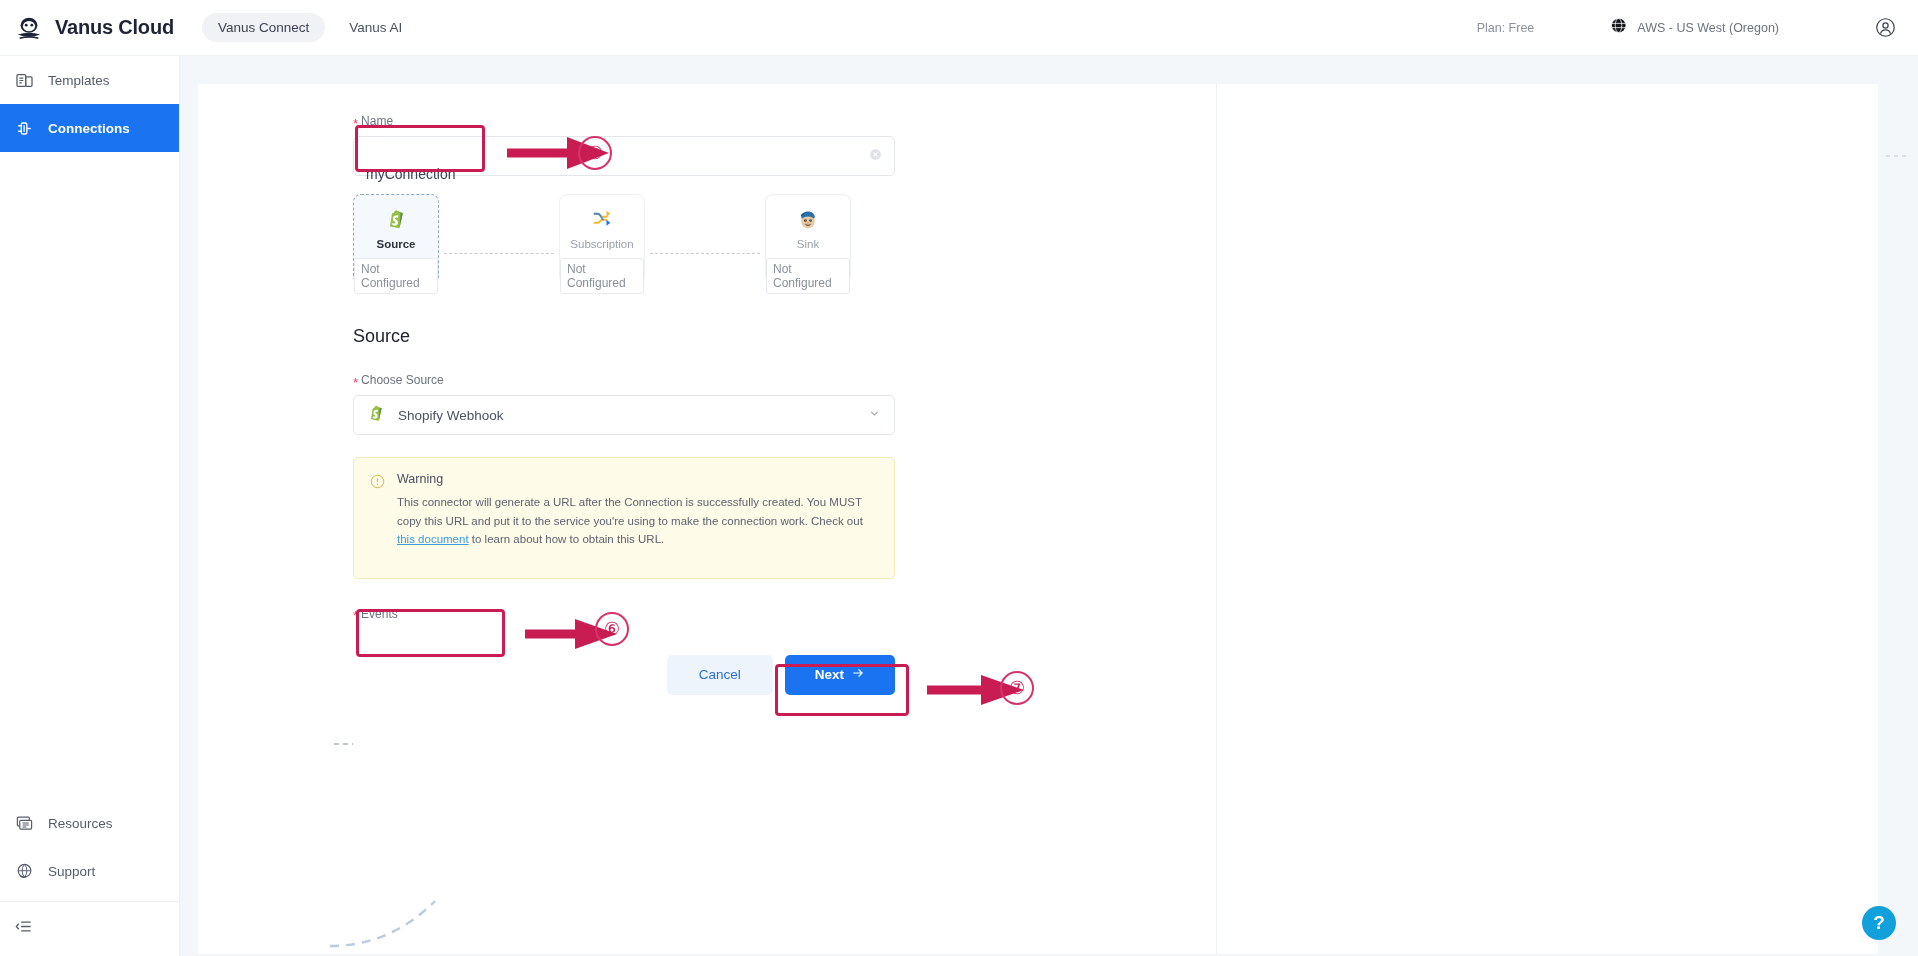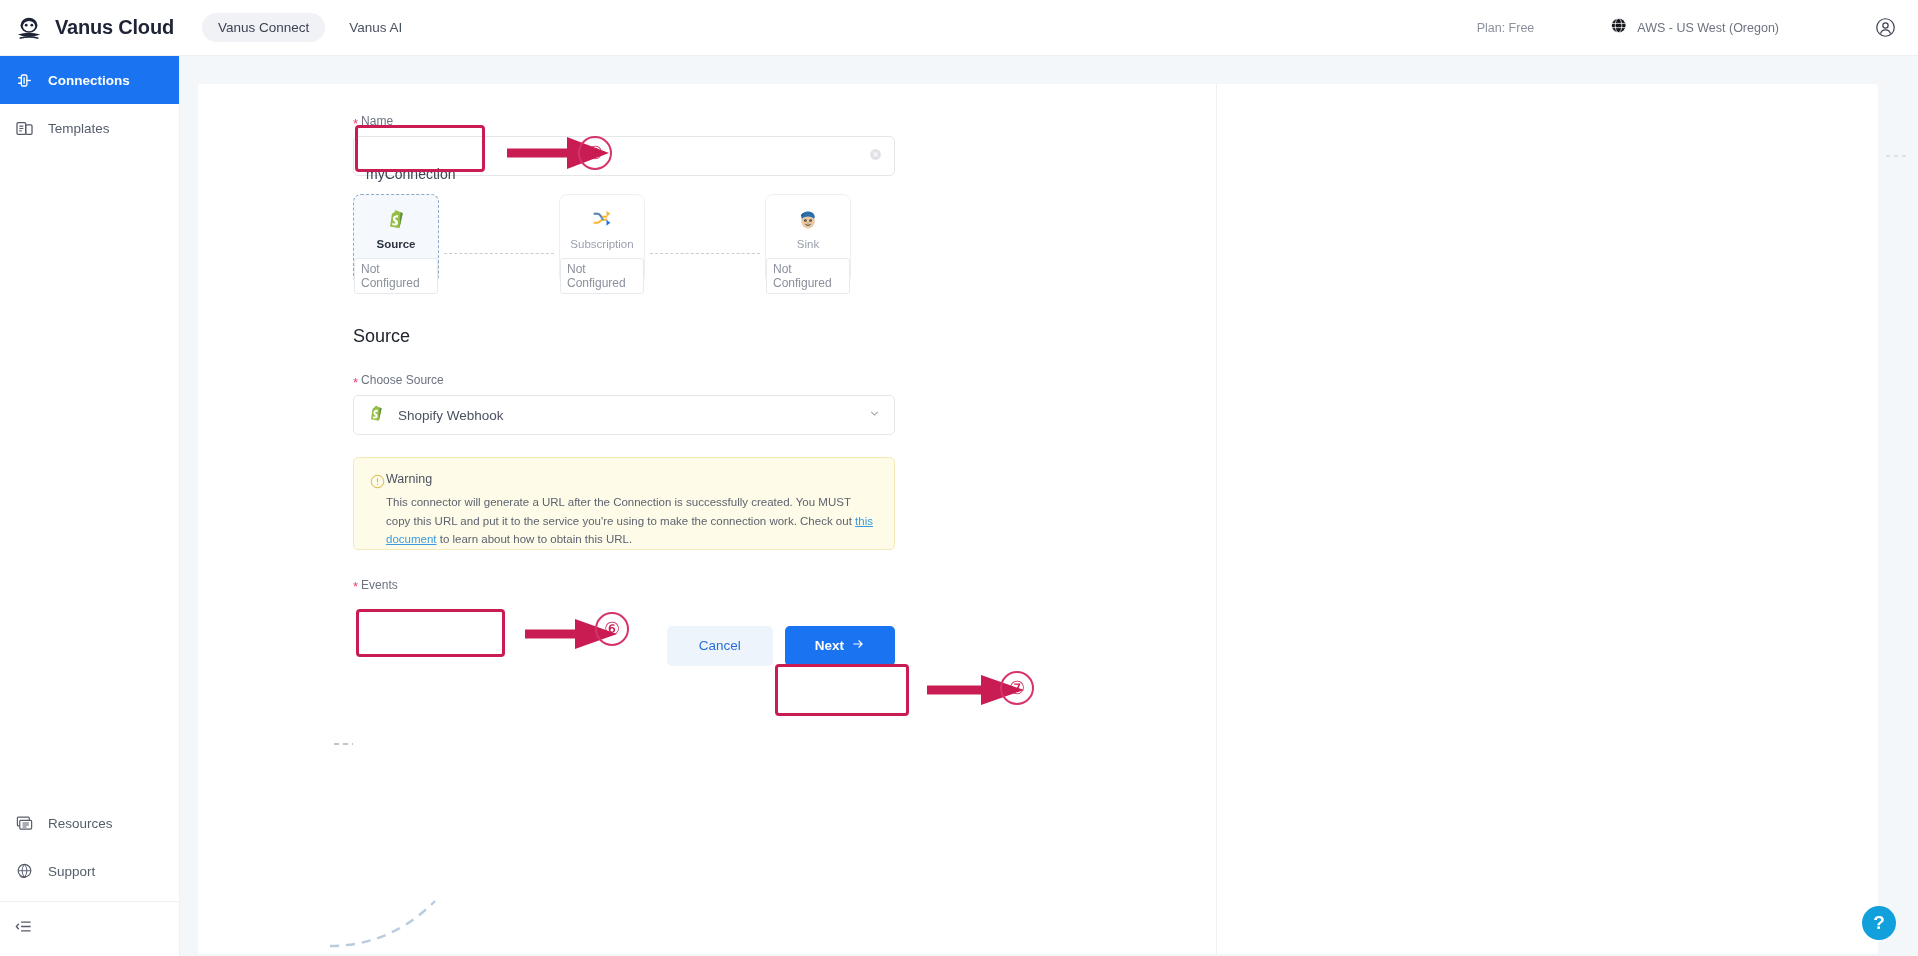--- a/index.html
+++ b/index.html
@@ -106,21 +106,21 @@
 
   .select-box {
     width: 542px; height: 40px; border: 1px solid #e3e7ec; border-radius: 5px; background: #fff;
     display: flex; align-items: center; padding: 0 12px; gap: 12px; cursor: pointer; position: relative;
   }
   .select-box .sv { font-size: 13.5px; color: #4a5160; }
   .chev { position: absolute; right: 13px; top: 50%; transform: translateY(-50%); }
 
   .warn-box {
     width: 542px; margin-top: 22px; background: #fefbe8; border: 1px solid #f4e9b8;
-    border-radius: 5px; padding: 14px 16px 0 16px; display: flex; 
+    border-radius: 5px; padding: 14px 16px 29px 16px; display: flex; gap: 11px;
   }
   .warn-ico { flex: 0 0 16px; margin-top: 2px; }
   .warn-title { font-size: 12.5px; color: #4b5160; margin-bottom: 7px; }
   .warn-body { font-size: 11.5px; line-height: 1.62; color: #5d636f; }
   .warn-link { color: #3a9ce0; text-decoration: underline; cursor: pointer; }
 
   .tag-input {
     width: 542px; height: 40px; border: 1px solid #e3e7ec; border-radius: 5px; background: #fff;
     display: flex; align-items: center; padding: 0 8px;
   }
@@ -202,41 +202,41 @@
           <circle cx="12" cy="12" r="10" fill="none" stroke="#3c4250" stroke-width="1.4"></circle>
           <circle cx="12" cy="9.6" r="3" fill="none" stroke="#3c4250" stroke-width="1.4"></circle>
           <path d="M6.3 19c.8-3 3-4.4 5.7-4.4S16.9 16 17.7 19" fill="none" stroke="#3c4250" stroke-width="1.4"></path>
         </svg>
       </span>
     </div>
   </div>
 
   <div class="sidebar">
 
+    <div class="side-item">
+      <span class="s-ico">
+        <svg viewBox="0 0 24 24" width="19" height="19">
+          <rect x="2.5" y="4.5" width="11" height="15" rx="1.4" fill="none" stroke="#555c6b" stroke-width="1.6"></rect>
+          <rect x="13.5" y="7.5" width="8" height="12" rx="1.4" fill="none" stroke="#555c6b" stroke-width="1.6"></rect>
+          <path d="M5.5 9h5M5.5 12h5M5.5 15h3" stroke="#555c6b" stroke-width="1.3"></path>
+        </svg>
+      </span>
+      <span>Templates</span>
+    </div>
+
     <div class="side-item active">
       <span class="s-ico">
         <svg viewBox="0 0 24 24" width="19" height="19">
           <path d="M4 8.5h4M4 15.5h4" stroke="#ffffff" stroke-width="1.7"></path>
           <rect x="8" y="5" width="7" height="14" rx="2" fill="none" stroke="#ffffff" stroke-width="1.7"></rect>
           <path d="M15 12h5" stroke="#ffffff" stroke-width="1.7"></path>
           <path d="M11.5 8v8" stroke="#ffffff" stroke-width="1.7"></path>
         </svg>
       </span>
       <span>Connections</span>
-    </div>
-
-    <div class="side-item">
-      <span class="s-ico">
-        <svg viewBox="0 0 24 24" width="19" height="19">
-          <rect x="2.5" y="4.5" width="11" height="15" rx="1.4" fill="none" stroke="#555c6b" stroke-width="1.6"></rect>
-          <rect x="13.5" y="7.5" width="8" height="12" rx="1.4" fill="none" stroke="#555c6b" stroke-width="1.6"></rect>
-          <path d="M5.5 9h5M5.5 12h5M5.5 15h3" stroke="#555c6b" stroke-width="1.3"></path>
-        </svg>
-      </span>
-      <span>Templates</span>
     </div>
 
     <div class="side-spacer"></div>
 
     <div class="side-bottom">
       <div class="side-item">
         <span class="s-ico">
           <svg viewBox="0 0 24 24" width="19" height="19">
             <rect x="3" y="4" width="15" height="11" rx="1.2" fill="none" stroke="#555c6b" stroke-width="1.5"></rect>
             <rect x="6" y="8" width="15" height="11" rx="1.2" fill="#fff" stroke="#555c6b" stroke-width="1.5"></rect>

